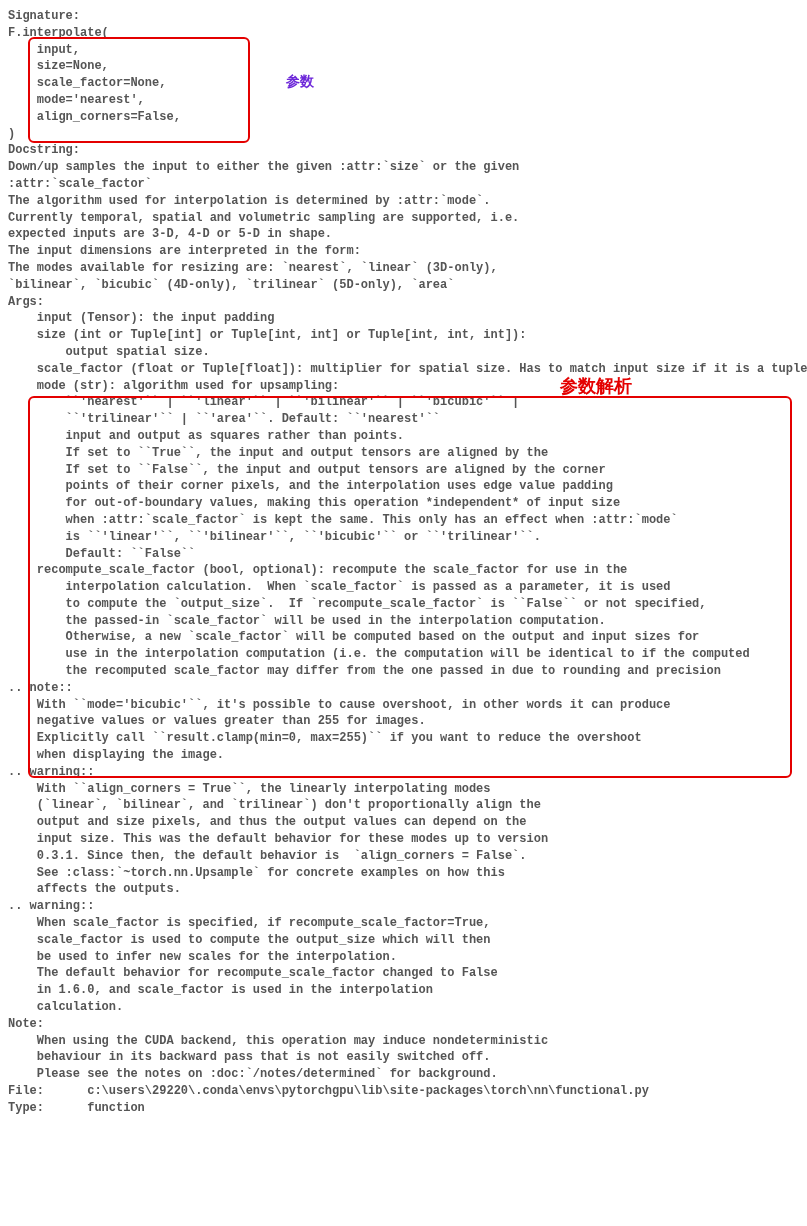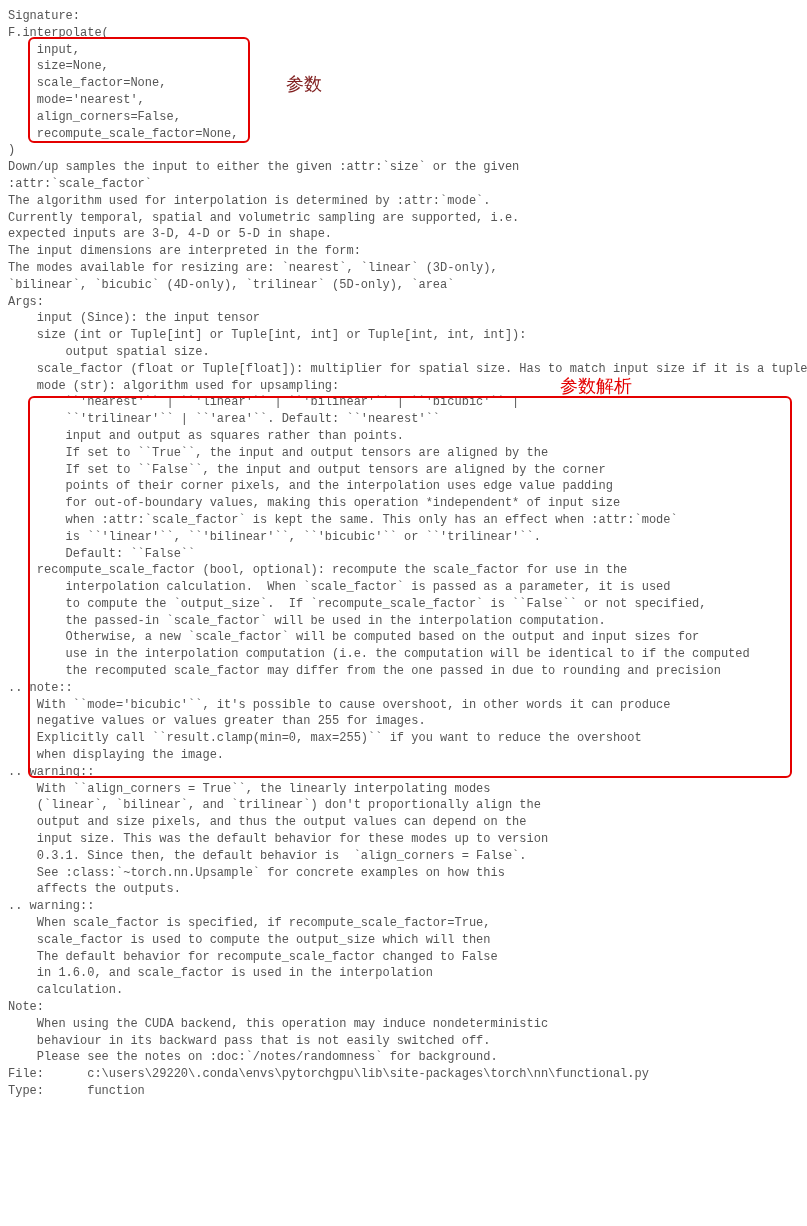--- a/index.html
+++ b/index.html
@@ -5,21 +5,21 @@
 * { margin: 0; padding: 0; box-sizing: border-box; }
 body {
   font-family: "Courier New", monospace;
   font-size: 12px;
   line-height: 1.4;
   color: #444;
   background: #fff;
   padding: 8px;
   width: 807px;
 }
-.content { position: relative; }
+.content { position: relative; font-weight: bold; }
 .line { white-space: pre; color: #555; }
 .box1 {
   position: absolute;
   left: 20px;
   top: 29px;
   width: 222px;
   height: 106px;
   border: 2px solid #e40000;
   border-radius: 6px;
 }
@@ -29,23 +29,23 @@
   top: 388px;
   width: 764px;
   height: 382px;
   border: 2px solid #e40000;
   border-radius: 6px;
 }
 .ann1 {
   position: absolute;
   left: 278px;
   top: 64px;
-  color: #7f1d1d;
+  color: #6d28d9;
   font-family: sans-serif;
-  font-size: 18px;
+  font-size: 14px;
 }
 .ann2 {
   position: absolute;
   left: 552px;
   top: 366px;
   color: #e40000;
   font-family: sans-serif;
   font-size: 18px;
   text-align: center;
 }
@@ -63,37 +63,37 @@
 
 <div class="content">
   <div id="lines-container">
       <div class="line">Signature:</div>
       <div class="line">F.interpolate(</div>
       <div class="line">    input,</div>
       <div class="line">    size=None,</div>
       <div class="line">    scale_factor=None,</div>
       <div class="line">    mode='nearest',</div>
       <div class="line">    align_corners=False,</div>
-      <div class="line">    recompute_scale_factor=None,</div>
       <div class="line">)</div>
+      <div class="line">Docstring:</div>
       <div class="line">Down/up samples the input to either the given :attr:`size` or the given</div>
       <div class="line">:attr:`scale_factor`</div>
       <div class="line"></div>
       <div class="line">The algorithm used for interpolation is determined by :attr:`mode`.</div>
       <div class="line"></div>
       <div class="line">Currently temporal, spatial and volumetric sampling are supported, i.e.</div>
       <div class="line">expected inputs are 3-D, 4-D or 5-D in shape.</div>
       <div class="line"></div>
       <div class="line">The input dimensions are interpreted in the form:</div>
       <div class="line"></div>
       <div class="line">The modes available for resizing are: `nearest`, `linear` (3D-only),</div>
       <div class="line">`bilinear`, `bicubic` (4D-only), `trilinear` (5D-only), `area`</div>
       <div class="line"></div>
       <div class="line">Args:</div>
-      <div class="line">    input (Since): the input tensor</div>
+      <div class="line">    input (Tensor): the input padding</div>
       <div class="line">    size (int or Tuple[int] or Tuple[int, int] or Tuple[int, int, int]):</div>
       <div class="line">        output spatial size.</div>
       <div class="line">    scale_factor (float or Tuple[float]): multiplier for spatial size. Has to match input size if it is a tuple.</div>
       <div class="line">    mode (str): algorithm used for upsampling:</div>
       <div class="line">        ``'nearest'`` | ``'linear'`` | ``'bilinear'`` | ``'bicubic'`` |</div>
       <div class="line">        ``'trilinear'`` | ``'area'``. Default: ``'nearest'``</div>
       <div class="line">        input and output as squares rather than points.</div>
       <div class="line">        If set to ``True``, the input and output tensors are aligned by the</div>
       <div class="line">        If set to ``False``, the input and output tensors are aligned by the corner</div>
       <div class="line">        points of their corner pixels, and the interpolation uses edge value padding</div>
@@ -120,28 +120,29 @@
       <div class="line">    (`linear`, `bilinear`, and `trilinear`) don't proportionally align the</div>
       <div class="line">    output and size pixels, and thus the output values can depend on the</div>
       <div class="line">    input size. This was the default behavior for these modes up to version</div>
       <div class="line">    0.3.1. Since then, the default behavior is  `align_corners = False`.</div>
       <div class="line">    See :class:`~torch.nn.Upsample` for concrete examples on how this</div>
       <div class="line">    affects the outputs.</div>
       <div class="line"></div>
       <div class="line">.. warning::</div>
       <div class="line">    When scale_factor is specified, if recompute_scale_factor=True,</div>
       <div class="line">    scale_factor is used to compute the output_size which will then</div>
+      <div class="line">    be used to infer new scales for the interpolation.</div>
       <div class="line">    The default behavior for recompute_scale_factor changed to False</div>
       <div class="line">    in 1.6.0, and scale_factor is used in the interpolation</div>
       <div class="line">    calculation.</div>
       <div class="line"></div>
       <div class="line">Note:</div>
       <div class="line">    When using the CUDA backend, this operation may induce nondeterministic</div>
       <div class="line">    behaviour in its backward pass that is not easily switched off.</div>
-      <div class="line">    Please see the notes on :doc:`/notes/randomness` for background.</div>
+      <div class="line">    Please see the notes on :doc:`/notes/determined` for background.</div>
       <div class="line">File:      c:\users\29220\.conda\envs\pytorchgpu\lib\site-packages\torch\nn\functional.py</div>
       <div class="line">Type:      function</div>
     </div>
   <div class="box1"></div>
   <div class="box2"></div>
   <div class="ann1">参数</div>
   <div class="ann2">参数解析</div>
   <div class="watermark">Yuucn.com</div>
 </div>
 

